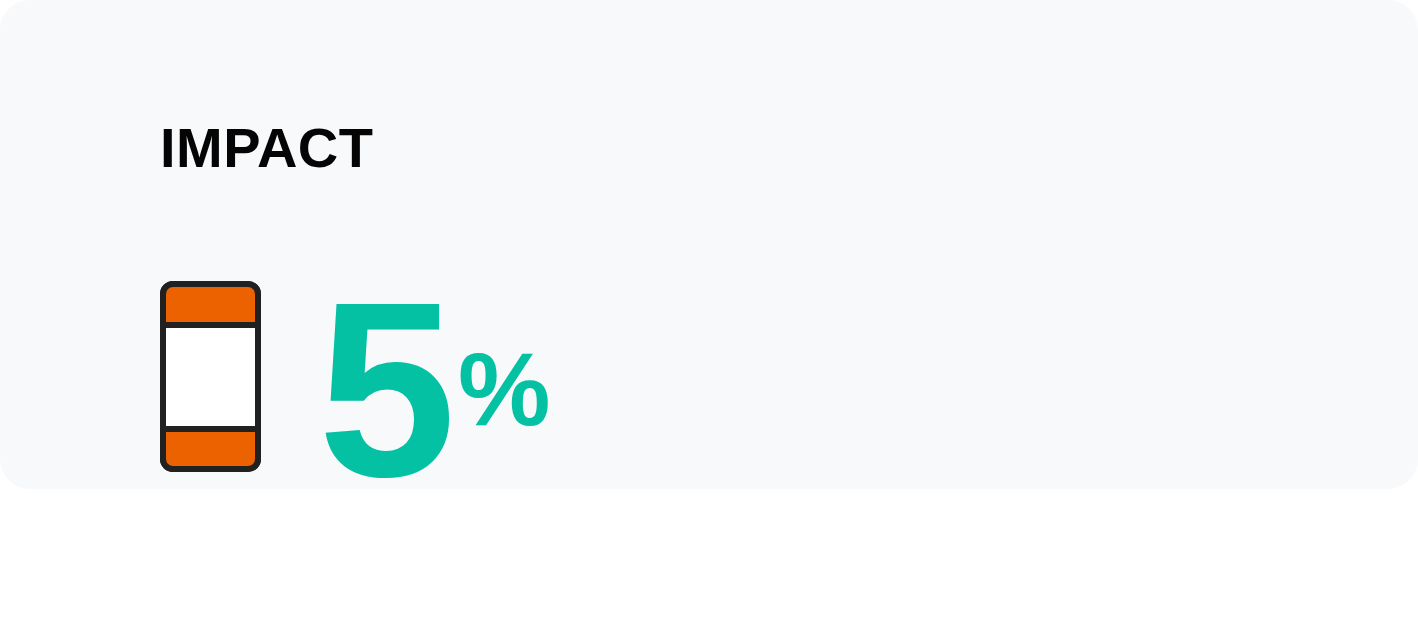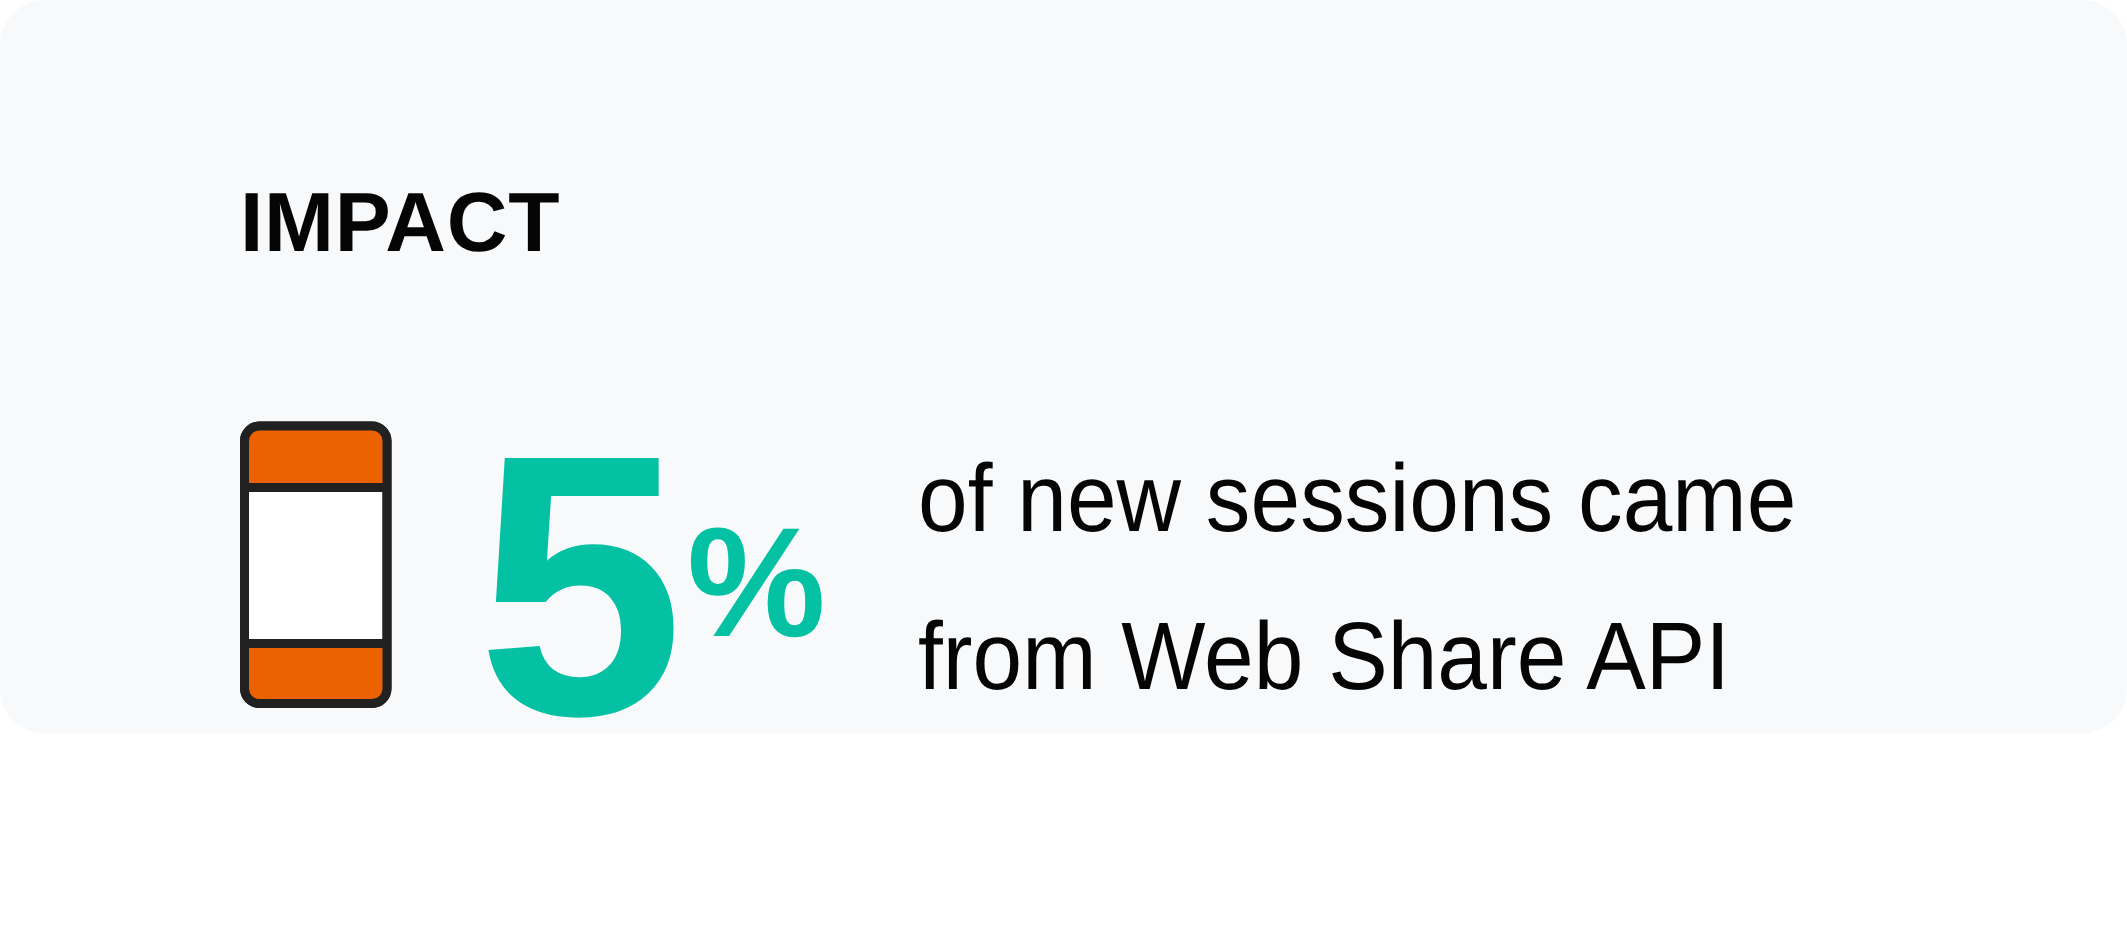--- a/index.html
+++ b/index.html
@@ -139,19 +139,15 @@
         <line x1="3" y1="44" x2="98" y2="44" stroke="#212121" stroke-width="6"></line>
         <line x1="3" y1="148" x2="98" y2="148" stroke="#212121" stroke-width="6"></line>
       </svg>
     </div>
 
     <div class="stat-figure">
       <span class="stat-number">5</span>
       <span class="stat-unit">%</span>
     </div>
 
-    <div class="stat-description">
-      <span class="desc-line">of new sessions came</span>
-      <span class="desc-line">from Web Share API</span>
-    </div>
 
   </div>
 </div>
 
 </body></html>

